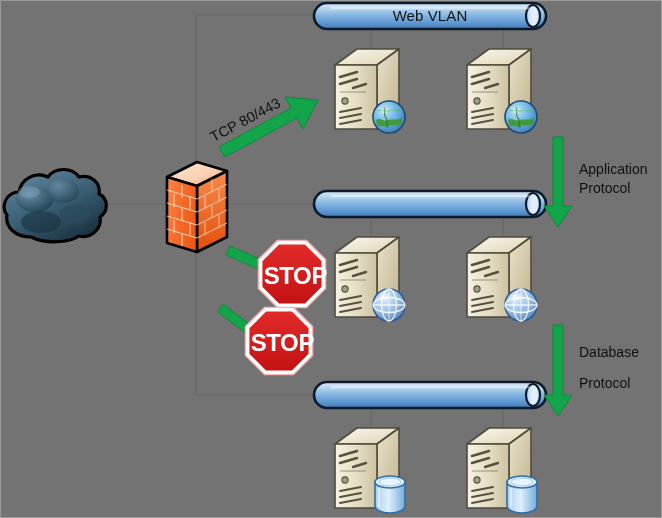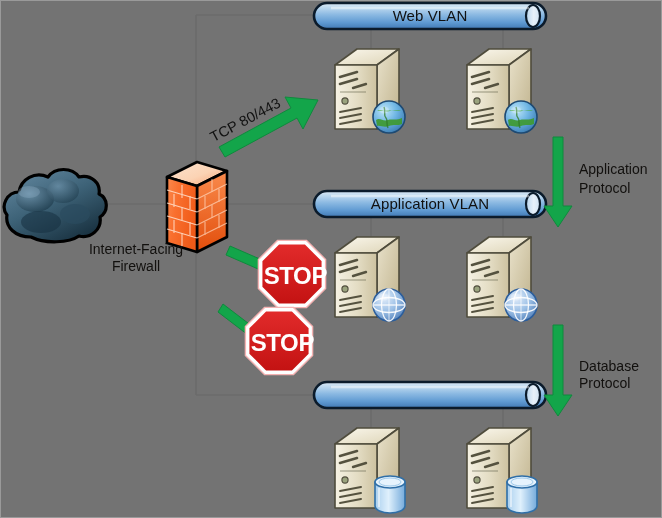--- a/index.html
+++ b/index.html
@@ -297,29 +297,26 @@
 
     <g>
       <path d="M552 324 L562 324 L562 394 L571 394 L557 415 L543 394 L552 394 Z" fill="#13a54a" stroke="#0f8a3d" stroke-width="1"></path>
     </g>
 
     <use href="#stop-sign" x="256" y="238" width="70" height="70"></use>
     <use href="#stop-sign" x="243" y="305" width="70" height="70"></use>
   </svg>
 
   <div class="txt vlan-label" style="left:326px;top:6px;width:206px;">Web VLAN</div>
-  <div class="txt vlan-label" style="left:326px;top:194px;width:206px;">Application VLAN</div>
-
-  <div class="txt fw-label" style="left:80px;top:240px;width:110px;">Internet-Facing</div>
-  <div class="txt fw-label" style="left:80px;top:257px;width:110px;">Firewall</div>
+
 
   <div class="txt arrow-label" style="left:214px;top:128px;transform:rotate(-28deg);">TCP 80/443</div>
 
   <div class="txt side-label" style="left:578px;top:160px;">Application</div>
   <div class="txt side-label" style="left:578px;top:179px;">Protocol</div>
 
-  <div class="txt side-label" style="left:578px;top:357px;">Database</div>
+  <div class="txt side-label" style="left:578px;top:343px;">Database</div>
   <div class="txt side-label" style="left:578px;top:374px;">Protocol</div>
 
   <div class="stop-text" style="left:256px;top:261px;width:70px;font-size:24px;">STOP</div>
   <div class="stop-text" style="left:243px;top:328px;width:70px;font-size:24px;">STOP</div>
 
 </div>
 
 </body></html>

